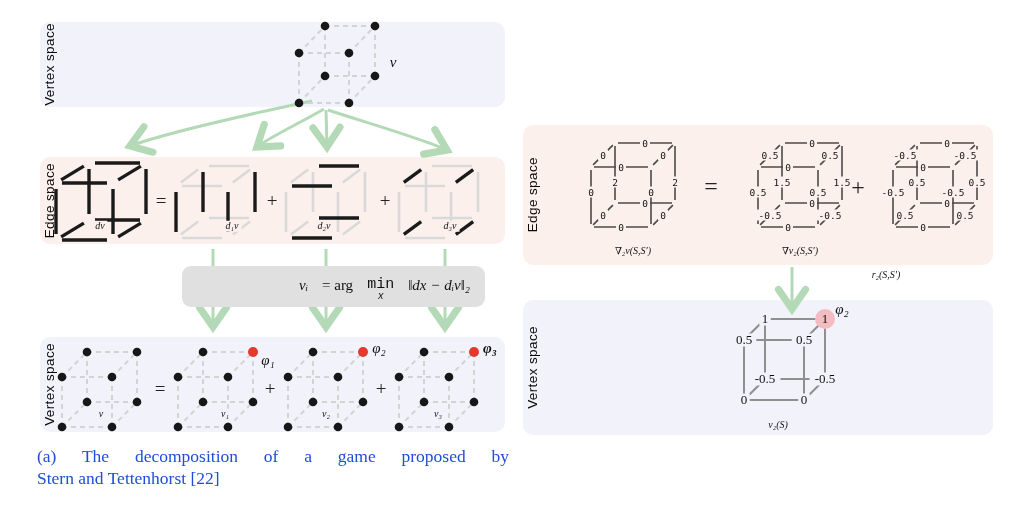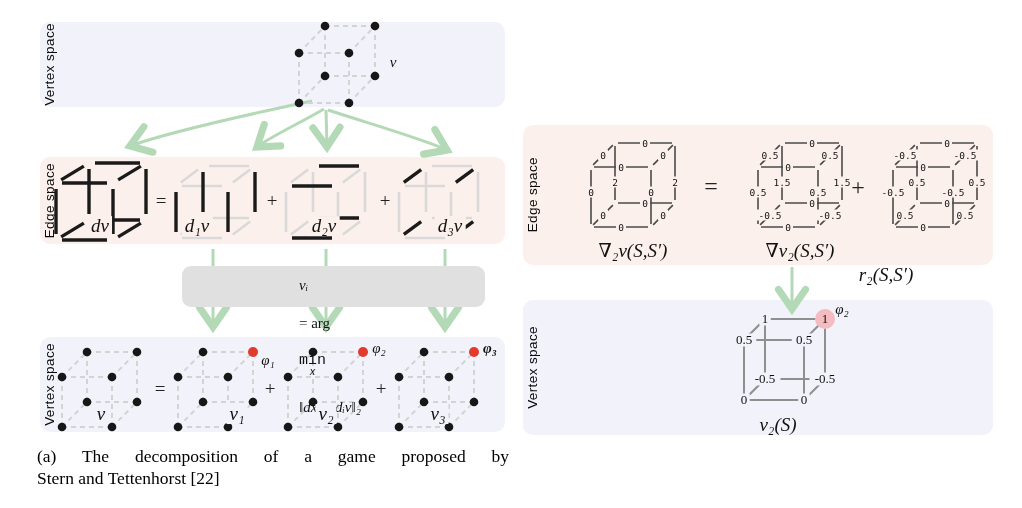--- a/index.html
+++ b/index.html
@@ -8,33 +8,33 @@
   .band{position:absolute;border-radius:10px;display:flex;align-items:center;z-index:1;}
   .band.lav{background:#f2f2fa;}
   .band.pink{background:#fcf0ec;}
   .band-label{writing-mode:vertical-rl;transform:rotate(180deg);
       font-family:"Liberation Sans","DejaVu Sans",sans-serif;font-size:13.5px;
       letter-spacing:.4px;color:#0a0a0a;margin-left:3px;line-height:1;}
   #fig-svg{position:absolute;left:0;top:0;z-index:2;}
   .pos{position:absolute;transform:translate(-50%,-50%);white-space:nowrap;z-index:4;}
   .op{font-size:19px;color:#222;}
   .opb{font-size:24px;color:#222;}
-  .cl{font-style:italic;font-size:19px;padding:0 3px;line-height:1.05;}
+  .cl{font-style:italic;font-size:10px;padding:0 3px;line-height:1.05;}
   .cl.pk{background:#fcf0ec;}
   .cl.lv{background:#f2f2fa;}
   .phi{font-style:italic;font-size:15px;}
   .gl{font-style:italic;font-size:15px;}
   .fbox{position:absolute;left:182px;top:266px;width:303px;height:41px;background:#e0e0e0;
         border-radius:9px;z-index:3;}
-  .formula{position:absolute;left:299px;top:277px;display:flex;gap:21px;align-items:flex-start;
-        font-size:15px;z-index:4;flex-direction:column;}
+  .formula{position:absolute;left:299px;top:277px;display:flex;gap:14px;align-items:flex-start;
+        font-size:15px;z-index:4;}
   .it{font-style:italic;}
   .minstack{display:inline-flex;flex-direction:column;align-items:center;line-height:1;font-family:Liberation Mono, monospace;}
   .minsub{font-size:10px;font-style:italic;}
-  .cap{position:absolute;font-size:17.5px;line-height:21.5px;color:#000000;z-index:4;}
+  .cap{position:absolute;font-size:17.5px;line-height:21.5px;color:#1d4ed8;z-index:4;}
   #cap-a{left:37px;top:446px;width:472px;}
   #cap-a .j{text-align:justify;text-align-last:justify;}
   #cap-b{left:545px;top:448px;}
 </style>
 </head>
 <body>
 
 <div class="canvas">
 
   <div class="band lav" style="left:40px;top:22px;width:465px;height:85px;">
@@ -391,29 +391,29 @@
     </span>
     <span class="it">‖dx − dᵢv‖₂</span>
   </div>
 
   <span class="pos gl" style="left:393px;top:62px;">v</span>
 
   <span class="pos op" style="left:161px;top:201px;">=</span>
   <span class="pos op" style="left:272px;top:201px;">+</span>
   <span class="pos op" style="left:385px;top:201px;">+</span>
   <span class="pos cl pk" style="left:100px;top:226px;">dv</span>
-  <span class="pos cl pk" style="left:197px;top:226px;text-align:center;">d₁v</span>
+  <span class="pos cl pk" style="left:232px;top:226px;text-align:center;">d₁v</span>
   <span class="pos cl pk" style="left:324px;top:226px;">d₂v</span>
   <span class="pos cl pk" style="left:438px;top:226px;margin-left:12px;">d₃v</span>
 
   <span class="pos op" style="left:160px;top:389px;">=</span>
   <span class="pos op" style="left:270px;top:389px;">+</span>
   <span class="pos op" style="left:381px;top:389px;">+</span>
   <span class="pos cl lv" style="left:101px;top:414px;">v</span>
-  <span class="pos cl lv" style="left:217px;top:414px;margin-left:20px;">v₁</span>
+  <span class="pos cl lv" style="left:205px;top:414px;margin-left:20px;">v₁</span>
   <span class="pos cl lv" style="left:326px;top:414px;">v₂</span>
   <span class="pos cl lv" style="left:438px;top:414px;">v₃</span>
   <span class="pos phi" style="left:268px;top:360px;">φ₁</span>
   <span class="pos phi" style="left:379px;top:348px;">φ₂</span>
   <span class="pos phi" style="left:490px;top:348px;font-weight:bold;">φ₃</span>
 
   <span class="pos opb" style="left:711px;top:186px;">=</span>
   <span class="pos opb" style="left:858px;top:187px;">+</span>
   <span class="pos cl" style="left:633px;top:251px;text-align:right;">∇₂v(S,S′)</span>
   <span class="pos cl" style="left:800px;top:251px;">∇v₂(S,S′)</span>

